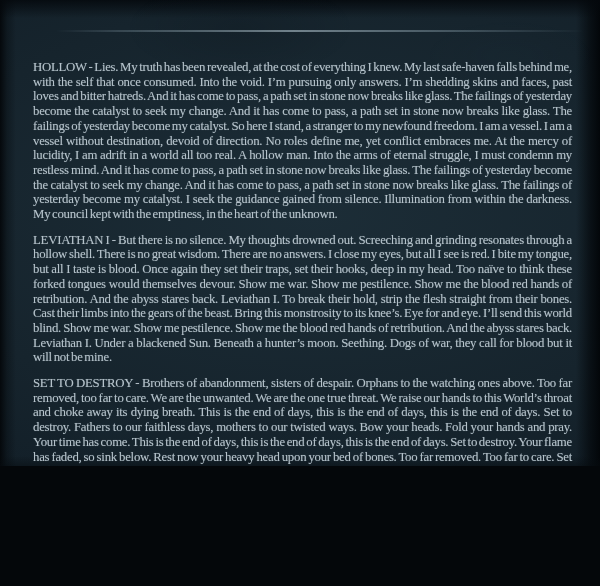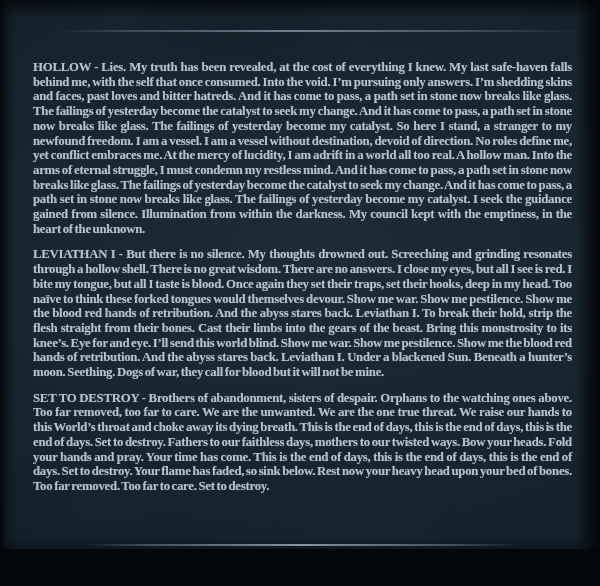--- a/index.html
+++ b/index.html
@@ -3,24 +3,23 @@
 <meta charset="utf-8">
 <style>
   html, body {
     margin: 0;
     padding: 0;
     background: #04070a;
   }
   .scan {
     position: relative;
     width: 600px;
-    height: 549px;
+    height: 466px;
     overflow: hidden;
     background: #be185d;
-    font-weight: bold;
   }
   
   .page-surface {
     position: absolute;
     inset: 0;
     background:
       linear-gradient(180deg, rgba(4,8,12,0.85) 0px, rgba(4,8,12,0) 18px),
       linear-gradient(180deg, rgba(4,8,12,0) calc(100% - 10px), rgba(6,11,15,0.45) 100%),
       linear-gradient(90deg, rgba(3,6,9,0.92) 0px, rgba(3,6,9,0.35) 7px, rgba(3,6,9,0) 16px),
       linear-gradient(270deg, rgba(2,5,8,0.96) 0px, rgba(2,5,8,0.6) 11px, rgba(2,5,8,0) 24px),

